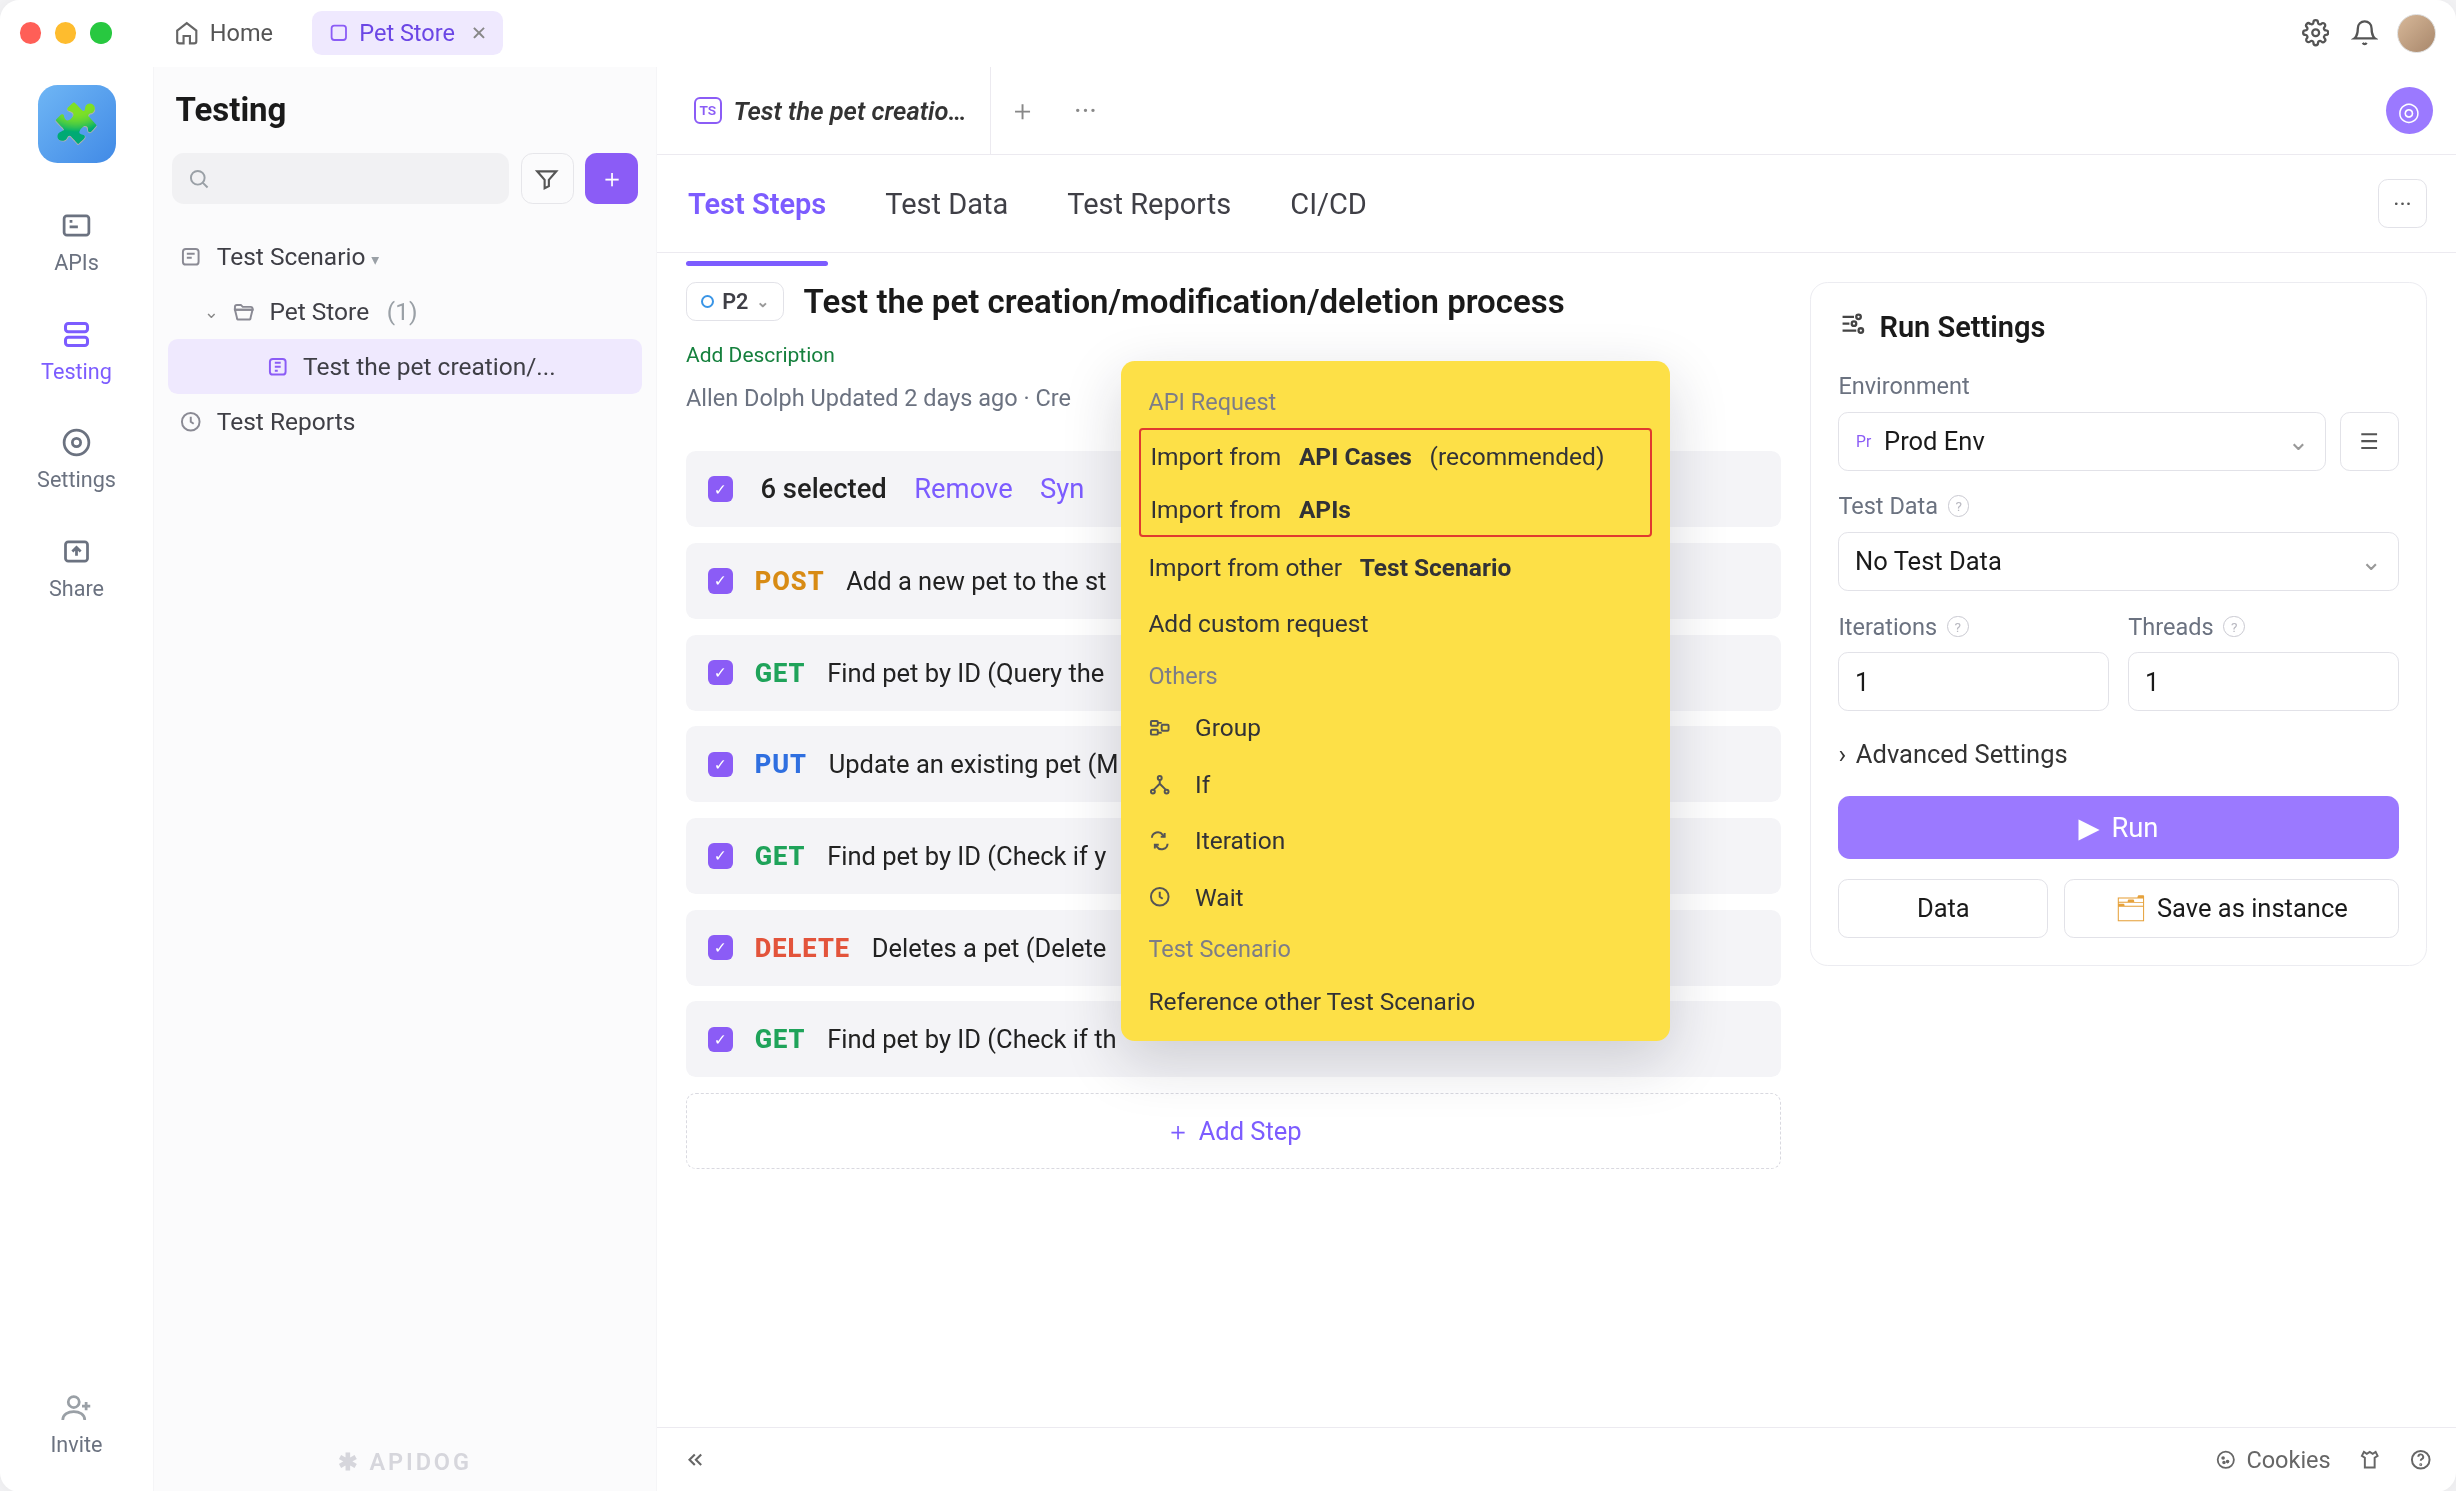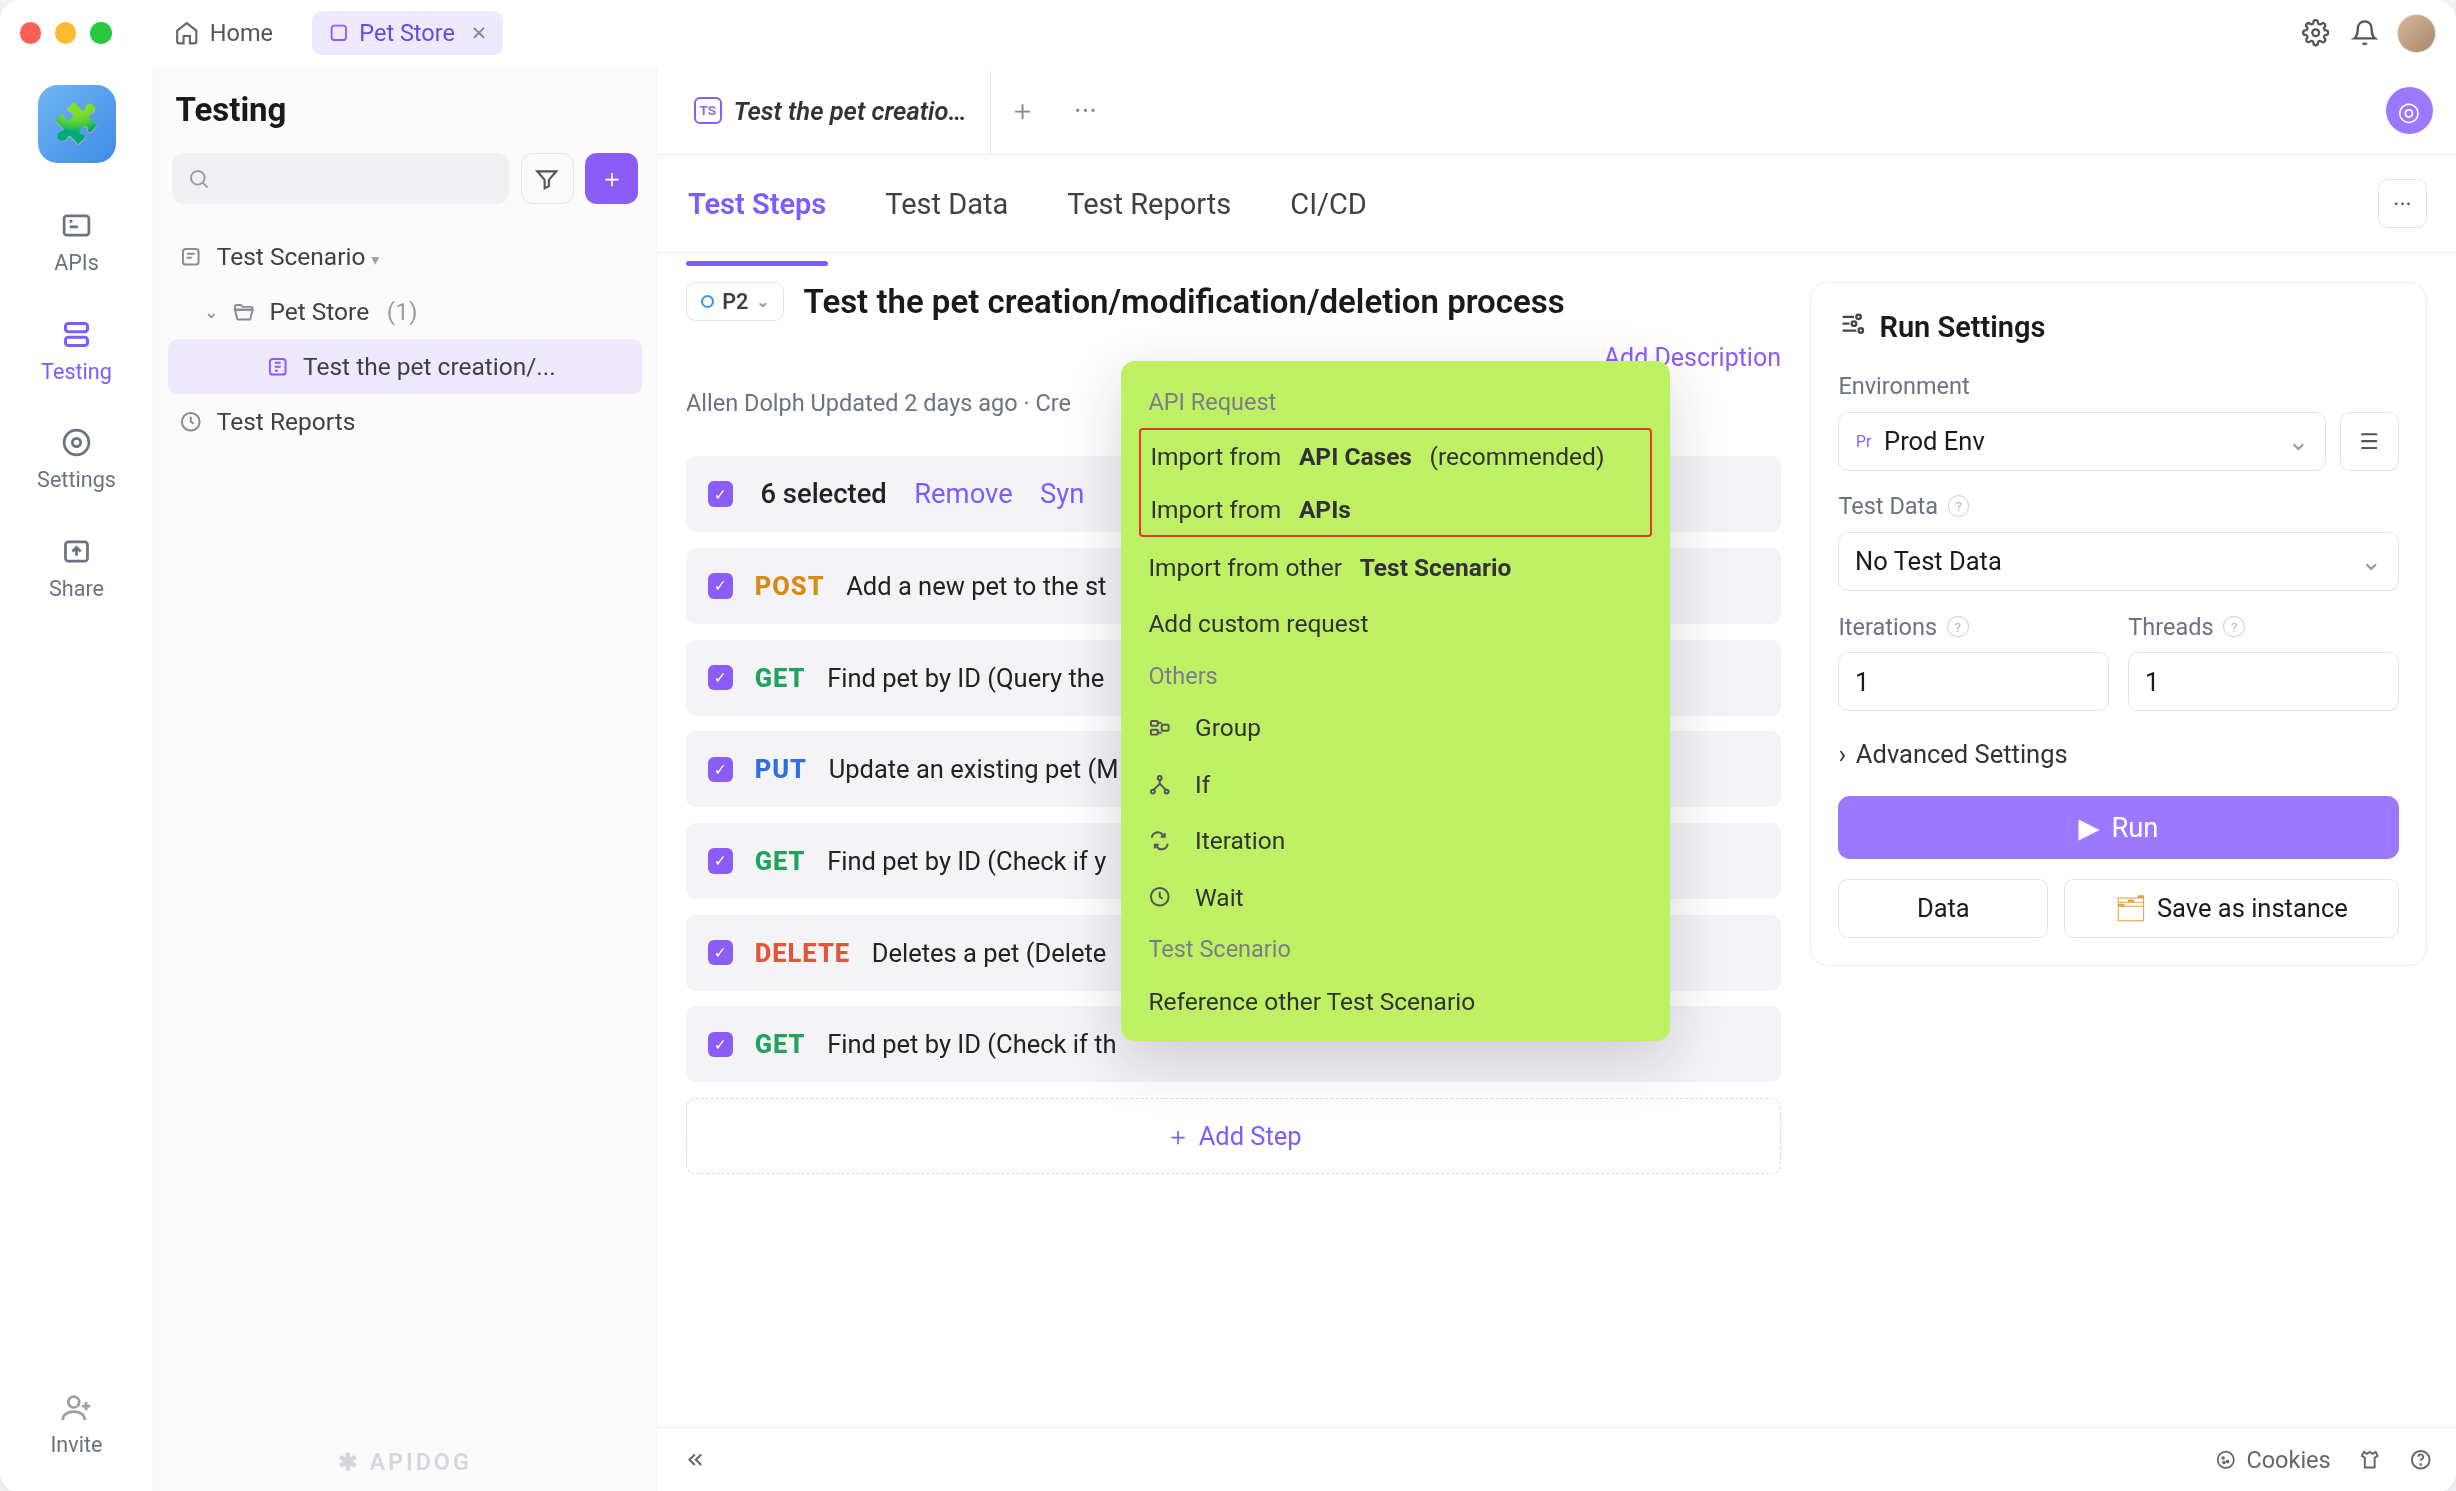--- a/index.html
+++ b/index.html
@@ -102,21 +102,21 @@
   
   .content { flex:1; display:flex; min-height:0; }
   .content-main { flex:1; padding: 29px; overflow:auto; position:relative;}
   .scenario-head { display:flex; align-items:center; gap:19.6px; }
   .priority-pill{
     display:flex; align-items:center; gap:7.8px; border:1px solid #e2e2e8; border-radius:9.8px; padding:5.9px 13.7px; font-size:21.6px; color:#3f3f46; font-weight:600;
   }
   .priority-pill .pd{ width:13.7px; height:13.7px; border:2.9px solid #3a95e6; border-radius:50%;}
   .priority-pill .caret2{color:#999; font-size:15.7px;}
   .scen-title{ font-size:33px; font-weight:600;}
-  .add-desc{ color:#8b5cf6; font-size:25px; margin-top:21.6px;text-align:right;}
+  .add-desc{ color:#15803d; font-size:21px; margin-top:21.6px;}
   .meta-row{ color:#6b7280; font-size:23.5px; margin-top:17.6px; }
   .meta-row .dot-sep::before{content:" · ";}
   .select-bar{
     margin-top: 39px; height:76px; background:#f4f4f7; border-radius:9.8px; display:flex; align-items:center; gap:27.4px; padding:0 21.6px;
   }
   .select-bar .chk{ width:25.5px; height:25.5px; border-radius:5.9px; background:#8b5cf6; display:flex;align-items:center;justify-content:center;color:#fff;font-size:15.7px;}
   .select-bar .msg{ font-size:27.4px; font-weight:500; color:#222;}
   .select-bar .link{ color:#7c5cff; font-size:27.4px;}
   .step-row{
     margin-top: 15.7px; height:76px; background:#f4f4f7; border-radius:9.8px; display:flex; align-items:center; gap:21.6px; padding:0 21.6px;
@@ -150,21 +150,21 @@
   .adv{ display:flex; align-items:center; gap:9.8px; font-size:25.5px; color:#333; margin-top:27.4px;}
   .adv::before{content:"›"; transform:rotate(0deg);} 
   .run-btn{
     margin-top:27.4px; height:63px; background:#9b79ff; border-radius:11.8px; color:#fff; font-size:27.4px; display:flex;align-items:center;justify-content:center; gap:11.8px;
   }
   .btn-row{ display:flex; gap:15.7px; margin-top:19.6px;}
   .btn-secondary{ flex:1; height:59px; border:1px solid #e2e2e8; border-radius:9.8px; display:flex;align-items:center;justify-content:center; font-size:25.5px; gap:9.8px;}
   .btn-secondary .save-icn{color:#e6a23c;}
   
   .dropdown{
-    position:absolute; top:108px; left:464px; width:549px; background:#bef264; border-radius:13.7px; box-shadow: 0 19.6px 59px rgba(30,30,50,.18);
+    position:absolute; top:108px; left:464px; width:549px; background:#fde047; border-radius:13.7px; box-shadow: 0 19.6px 59px rgba(30,30,50,.18);
     padding: 17.6px 0 11.8px 0; z-index:20;
   }
   .dd-section-title{ color:#7d7d87; font-size:23.5px; padding: 9.8px 27.4px;}
   .dd-item{
     padding:13.7px 27.4px; font-size:24.5px; color:#323236; display:flex; align-items:center; gap:17.6px;
   }
   .dd-item b{font-weight:700;}
   .dd-item .di-icon{ width:29px; text-align:center; color:#555; font-size:23.5px;}
   .highlight-box{
     border:2.9px solid #e03a2f; border-radius:3.9px; margin:2px 17.6px; 

